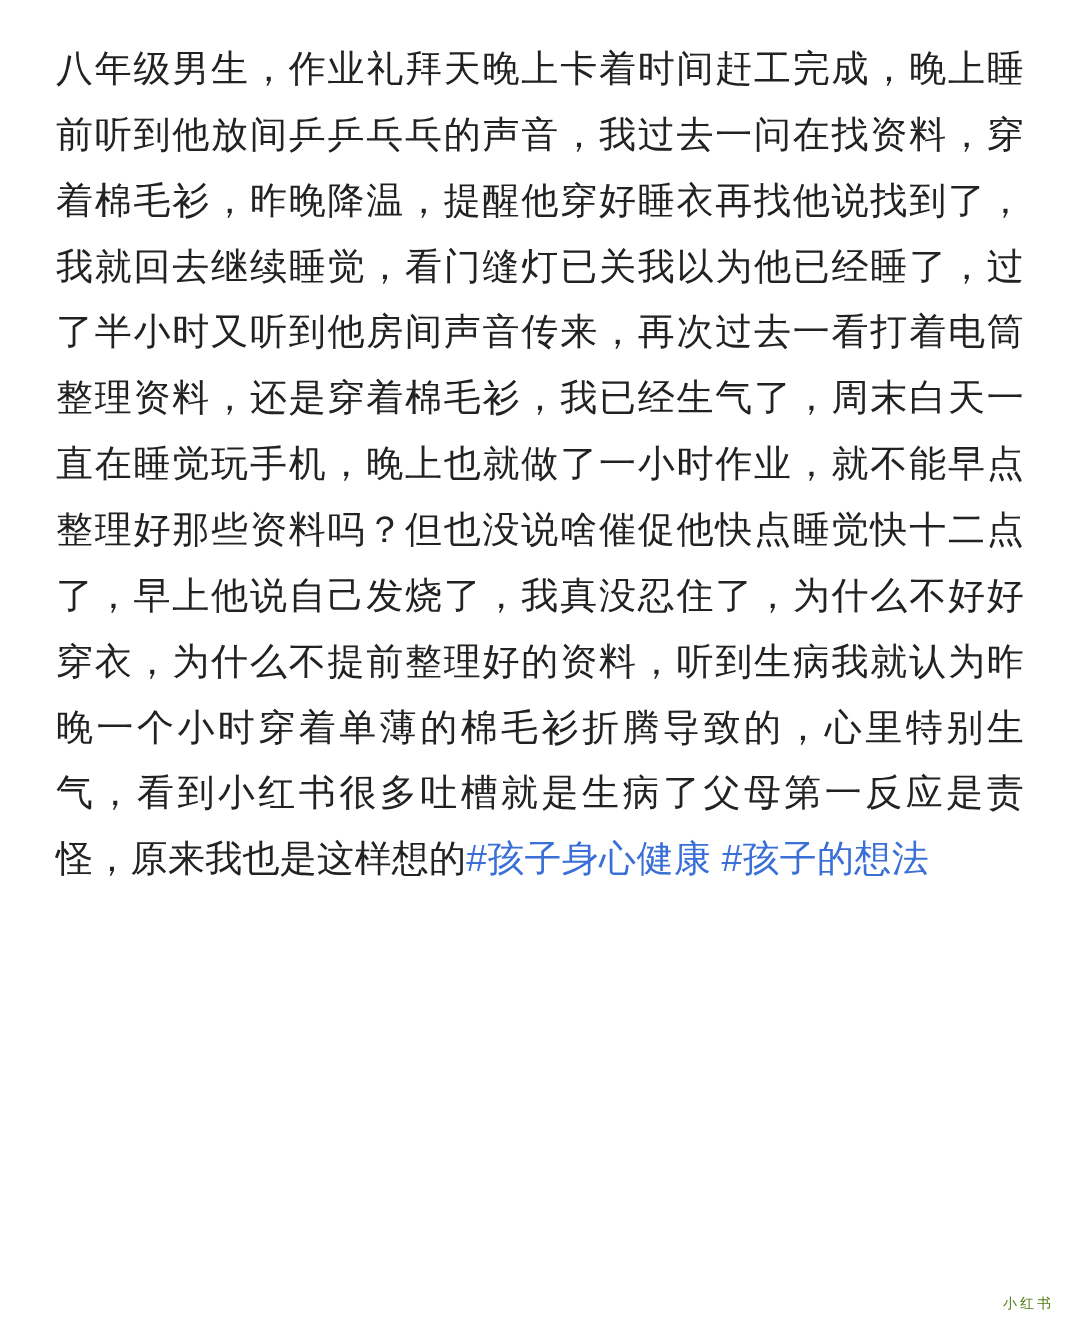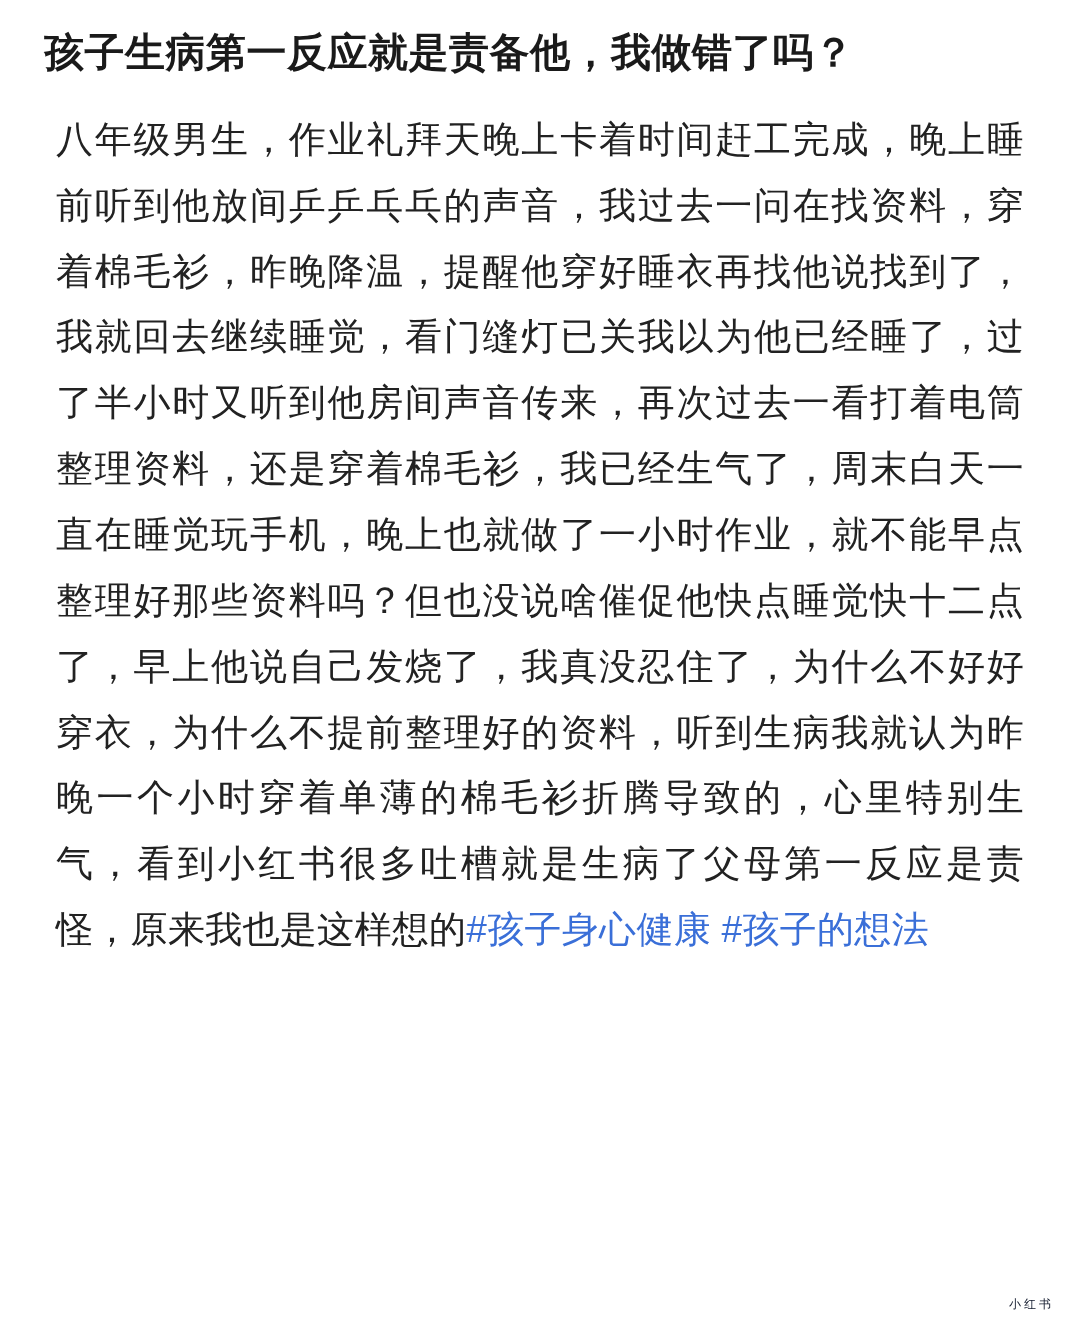--- a/index.html
+++ b/index.html
@@ -45,26 +45,25 @@
   .tag {
     color: #3a6fd8;
   }
   .tag + .tag {
     margin-left: 0;
   }
   .watermark {
     position: absolute;
     right: 26px;
     bottom: 14px;
-    font-size: 12px;
-    color: #0f172a;
+    font-size: 14px;
+    color: #4d7c0f;
     letter-spacing: 3px;
     font-family: "DejaVu Sans", sans-serif;
   }
 </style>
 </head>
 <body>
 
 <div class="page">
-  <h1 class="post-title">孩子生病第一反应就是责备他，我做错了吗？</h1>
   <p class="post-body"><span>八年级男生，作业礼拜天晚上卡着时间赶工完成，晚上睡前听到他放间乒乒乓乓的声音，我过去一问在找资料，穿着棉毛衫，昨晚降温，提醒他穿好睡衣再找他说找到了，我就回去继续睡觉，看门缝灯已关我以为他已经睡了，过了半小时又听到他房间声音传来，再次过去一看打着电筒整理资料，还是穿着棉毛衫，我已经生气了，周末白天一直在睡觉玩手机，晚上也就做了一小时作业，就不能早点整理好那些资料吗？但也没说啥催促他快点睡觉快十二点了，早上他说自己发烧了，我真没忍住了，为什么不好好穿衣，为什么不提前整理好的资料，听到生病我就认为昨晚一个小时穿着单薄的棉毛衫折腾导致的，心里特别生气，看到小红书很多吐槽就是生病了父母第一反应是责怪，原来我也是这样想的</span><span class="tag">#孩子身心健康</span> <span class="tag">#孩子的想法</span></p>
   <div class="watermark">小红书</div>
 </div>
 
 </body></html>

